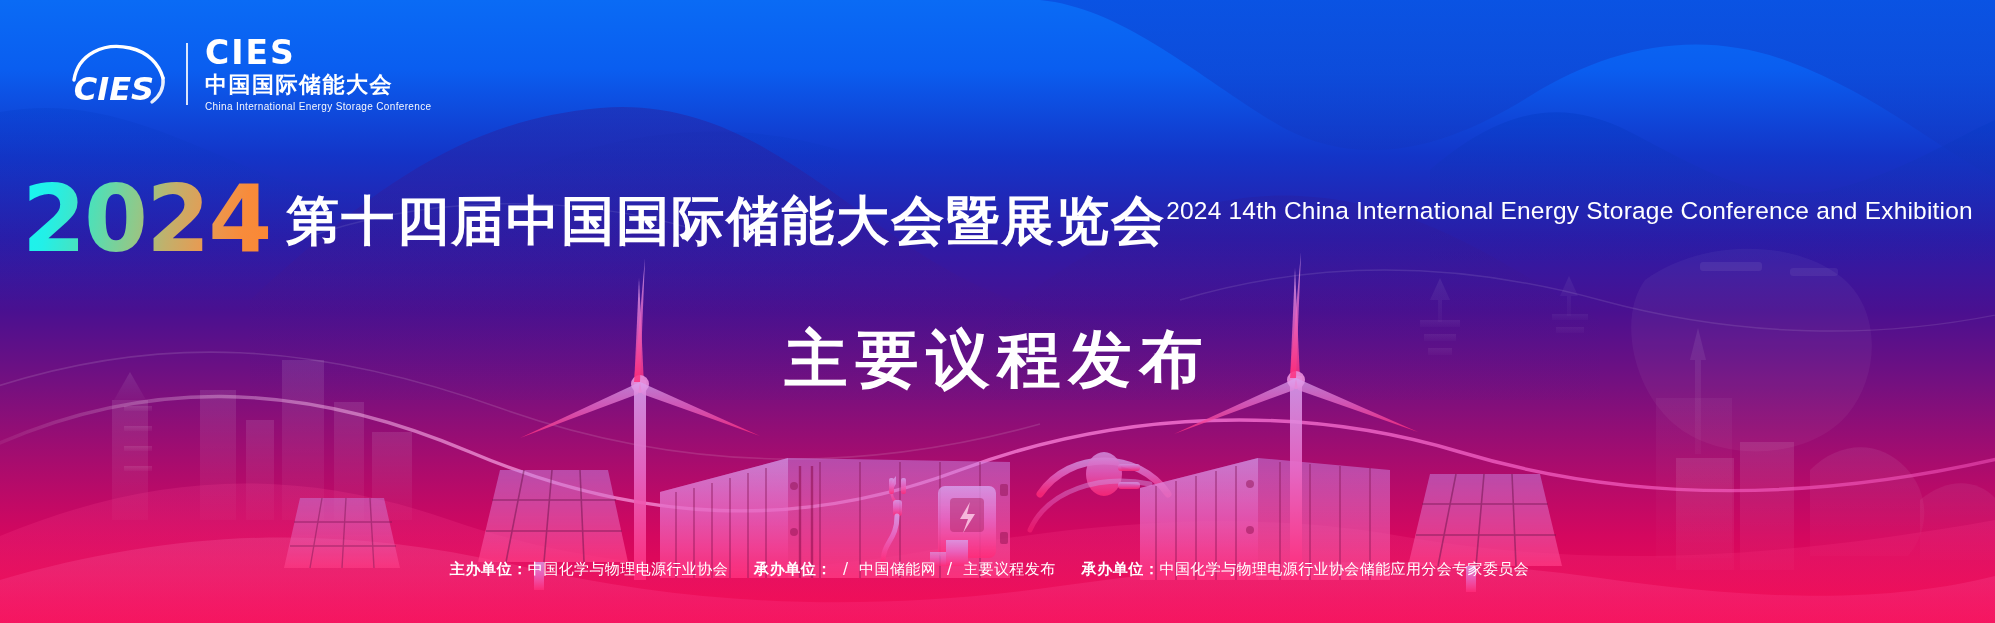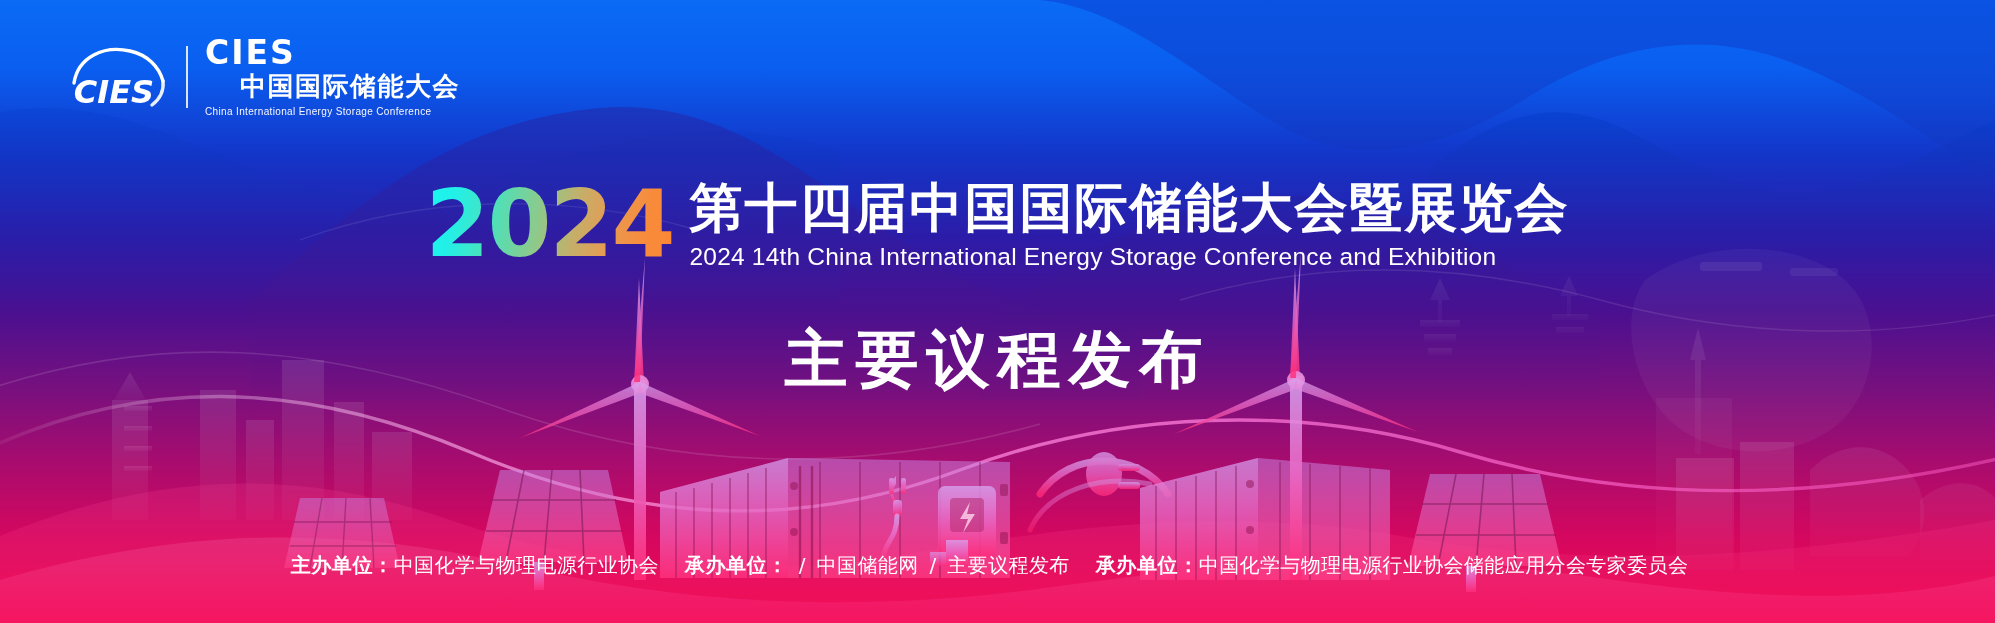--- a/index.html
+++ b/index.html
@@ -42,24 +42,23 @@
     width:2px; height:62px;
     background:rgba(255,255,255,.85);
   }
   #logo-text { display:flex; flex-direction:column; gap:1px; }
   .logo-cies {
     font-family:"DejaVu Sans",sans-serif;
     font-weight:bold; font-size:33px; letter-spacing:2px;
     color:#ffffff; line-height:1.05;
   }
   .logo-cn {
-    font-size:26px; font-weight:bold; color:#ffffff;
+    font-size:22px; font-weight:bold; color:#ffffff;
     letter-spacing:1.5px; line-height:1.15;
     font-family:"DejaVu Sans","Liberation Sans",sans-serif;
-    margin-left:35px;
   }
   .logo-en {
     font-size:10px; color:#ffffff; letter-spacing:.35px;
     line-height:1.3; margin-top:2px; opacity:.96;
     font-family:Liberation Sans, sans-serif;
   }
 
   
   #title-block {
     position:absolute; left:0; right:0; top:178px;
@@ -79,21 +78,21 @@
        #4ee0b8 28%, #8fc98a 45%,
        #c2b06b 58%, #e89a52 72%,
        #f88b3b 86%, #fb8733 100%);
     -webkit-background-clip:text;
     background-clip:text;
     color:transparent;
     -webkit-text-fill-color:transparent;
     padding-right:4px;
   }
 
-  #title-texts { display:flex; flex-direction:column; }
+  #title-texts { display:flex; }
   #title-cn {
     font-size:53px; font-weight:bold; color:#ffffff;
     letter-spacing:2px; line-height:1.12;
     font-family:"DejaVu Sans","Liberation Sans",sans-serif;
     white-space:nowrap;
   }
   #title-en {
     font-size:24.5px; color:#ffffff; letter-spacing:.2px;
     line-height:1.25; margin-top:5px; white-space:nowrap;
     font-family:"Liberation Sans",sans-serif;
@@ -108,21 +107,21 @@
     font-size:63px; font-weight:bold; color:#ffffff;
     letter-spacing:8px; line-height:1.1;
     font-family:"DejaVu Sans","Liberation Sans",sans-serif;
   }
 
   
   #credits {
     position:absolute; left:0; right:16px; bottom:44px;
     display:flex; justify-content:center; align-items:baseline;
     z-index:40;
-    font-size:20px; color:#ffffff;
+    font-size:15px; color:#ffffff;
     font-family:"DejaVu Sans","Liberation Sans",sans-serif;
     white-space:nowrap;
   }
   .cr-lbl { font-weight:bold; letter-spacing:.6px; }
   .cr-val { letter-spacing:.4px; }
   .cr-gap { display:inline-block; width:26px; }
   .cr-sep { padding:0 11px; }
 </style>
 </head>
 <body>

